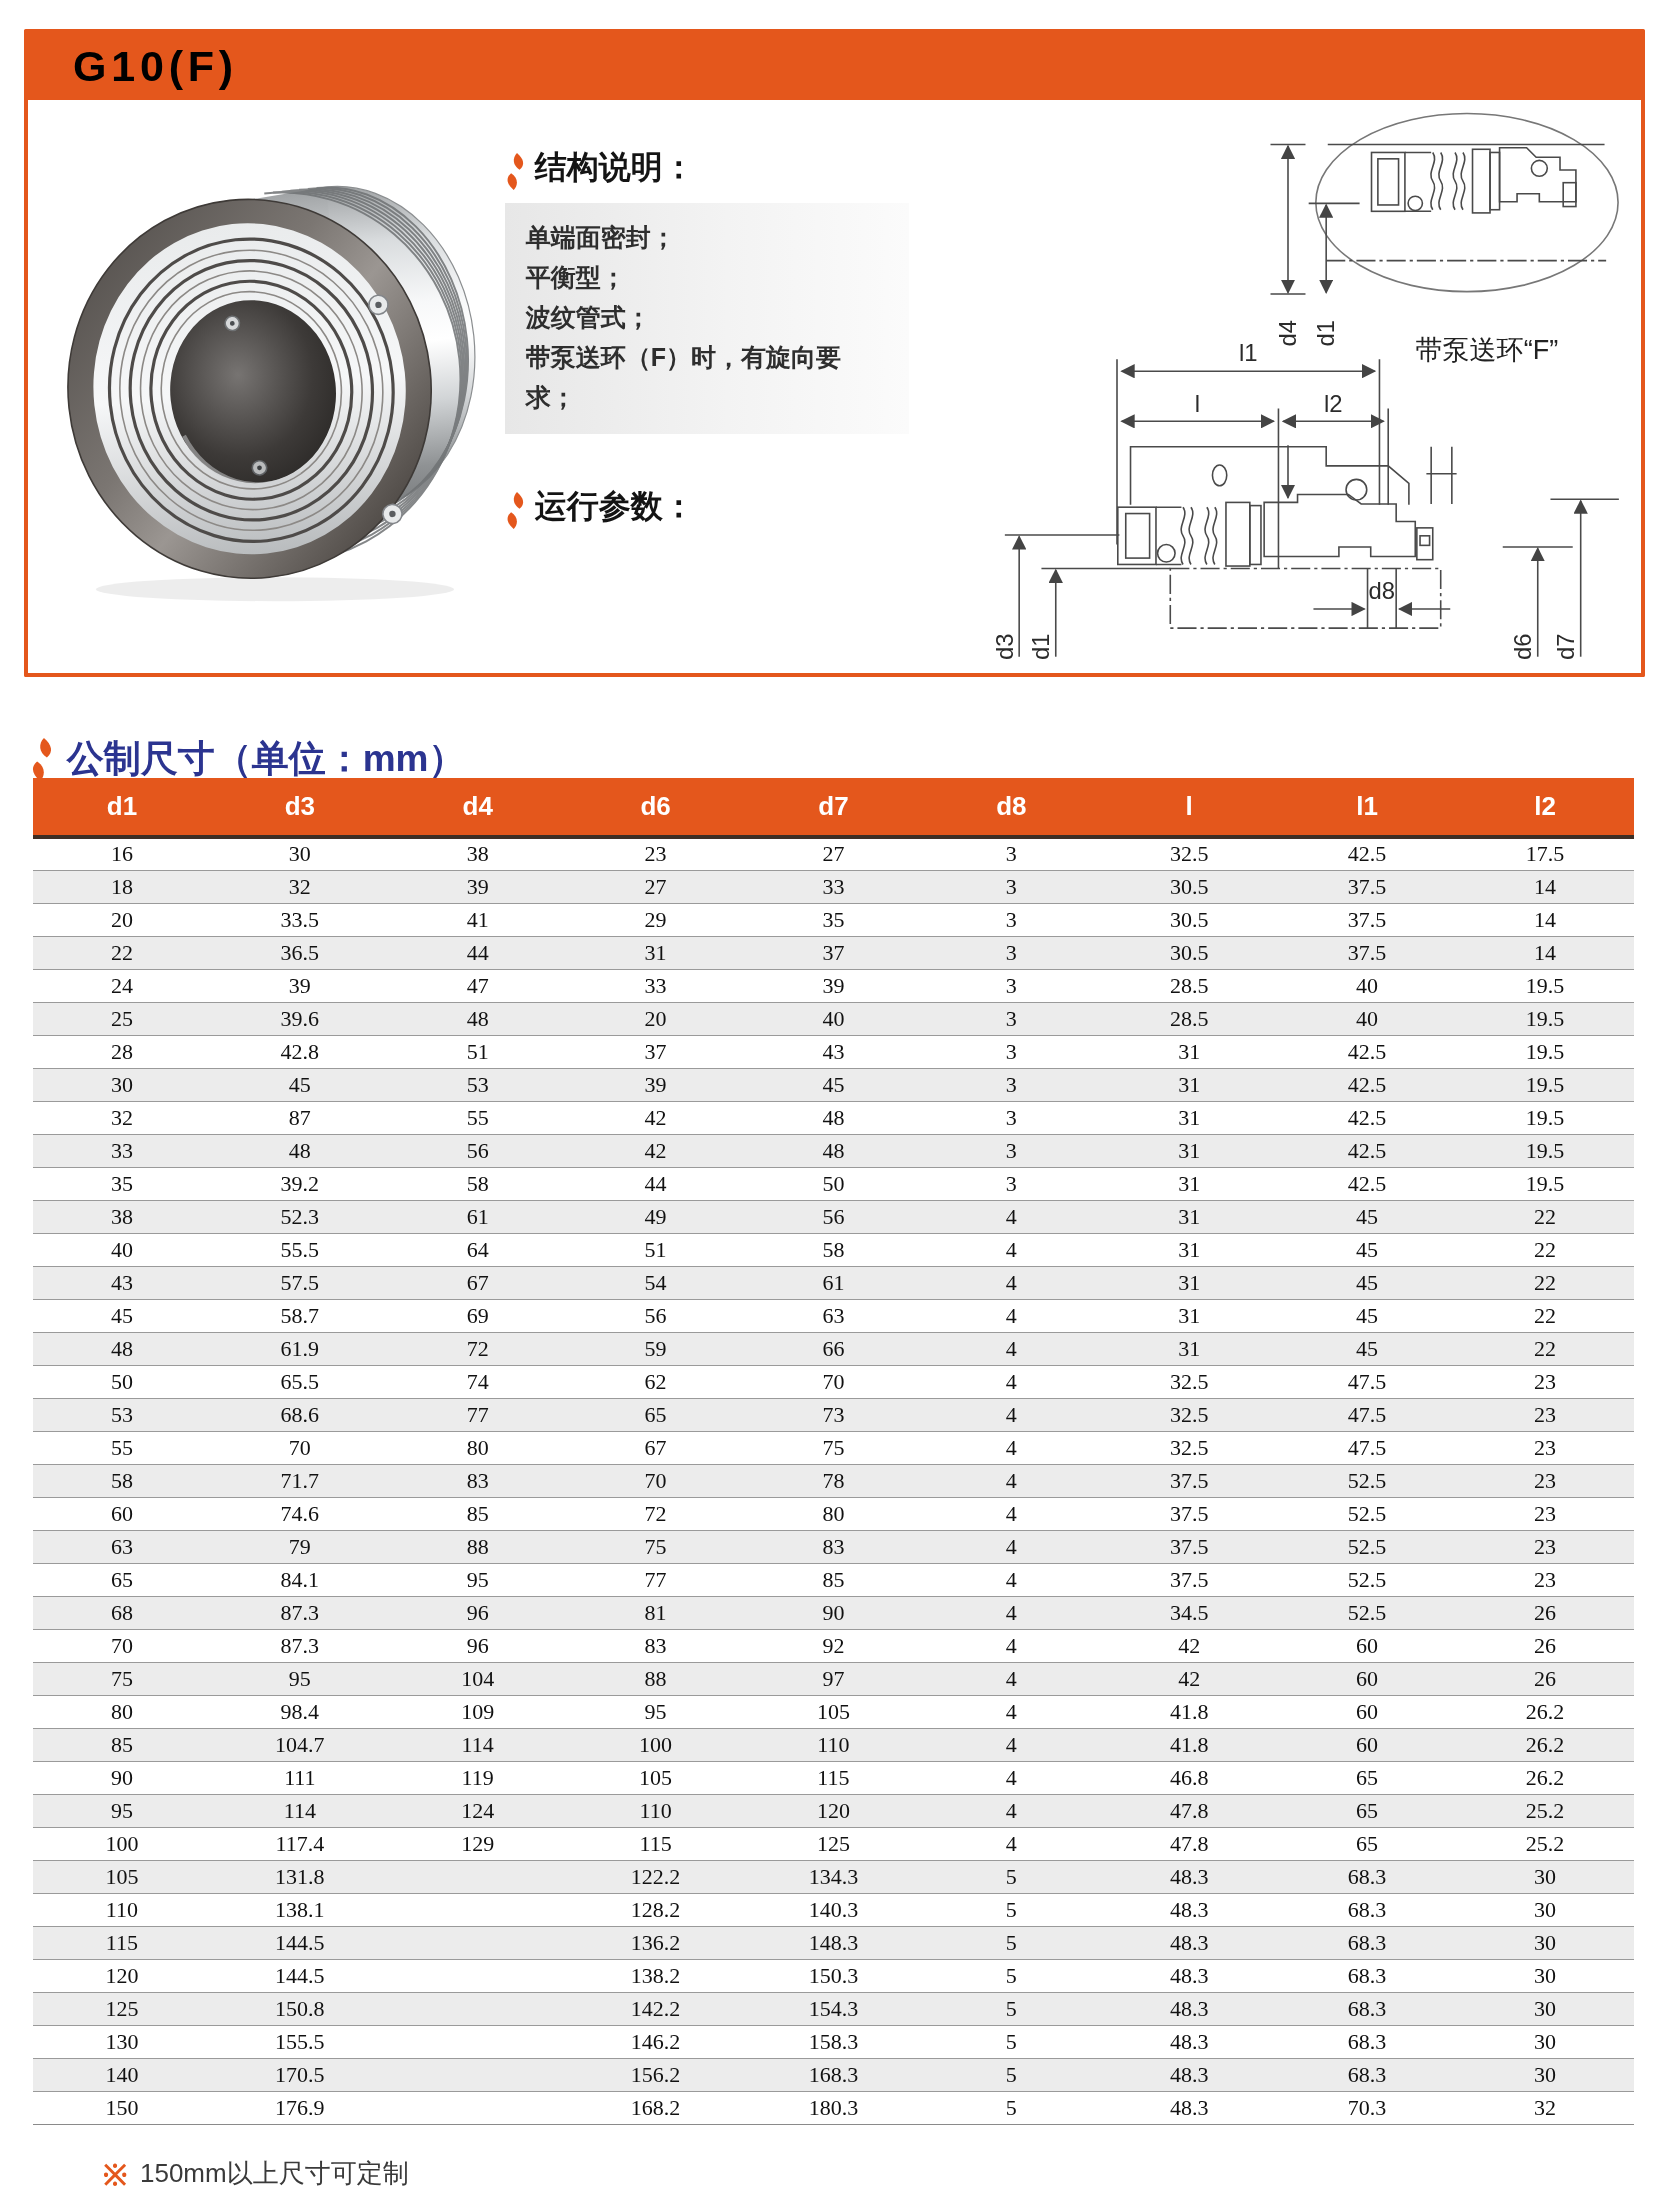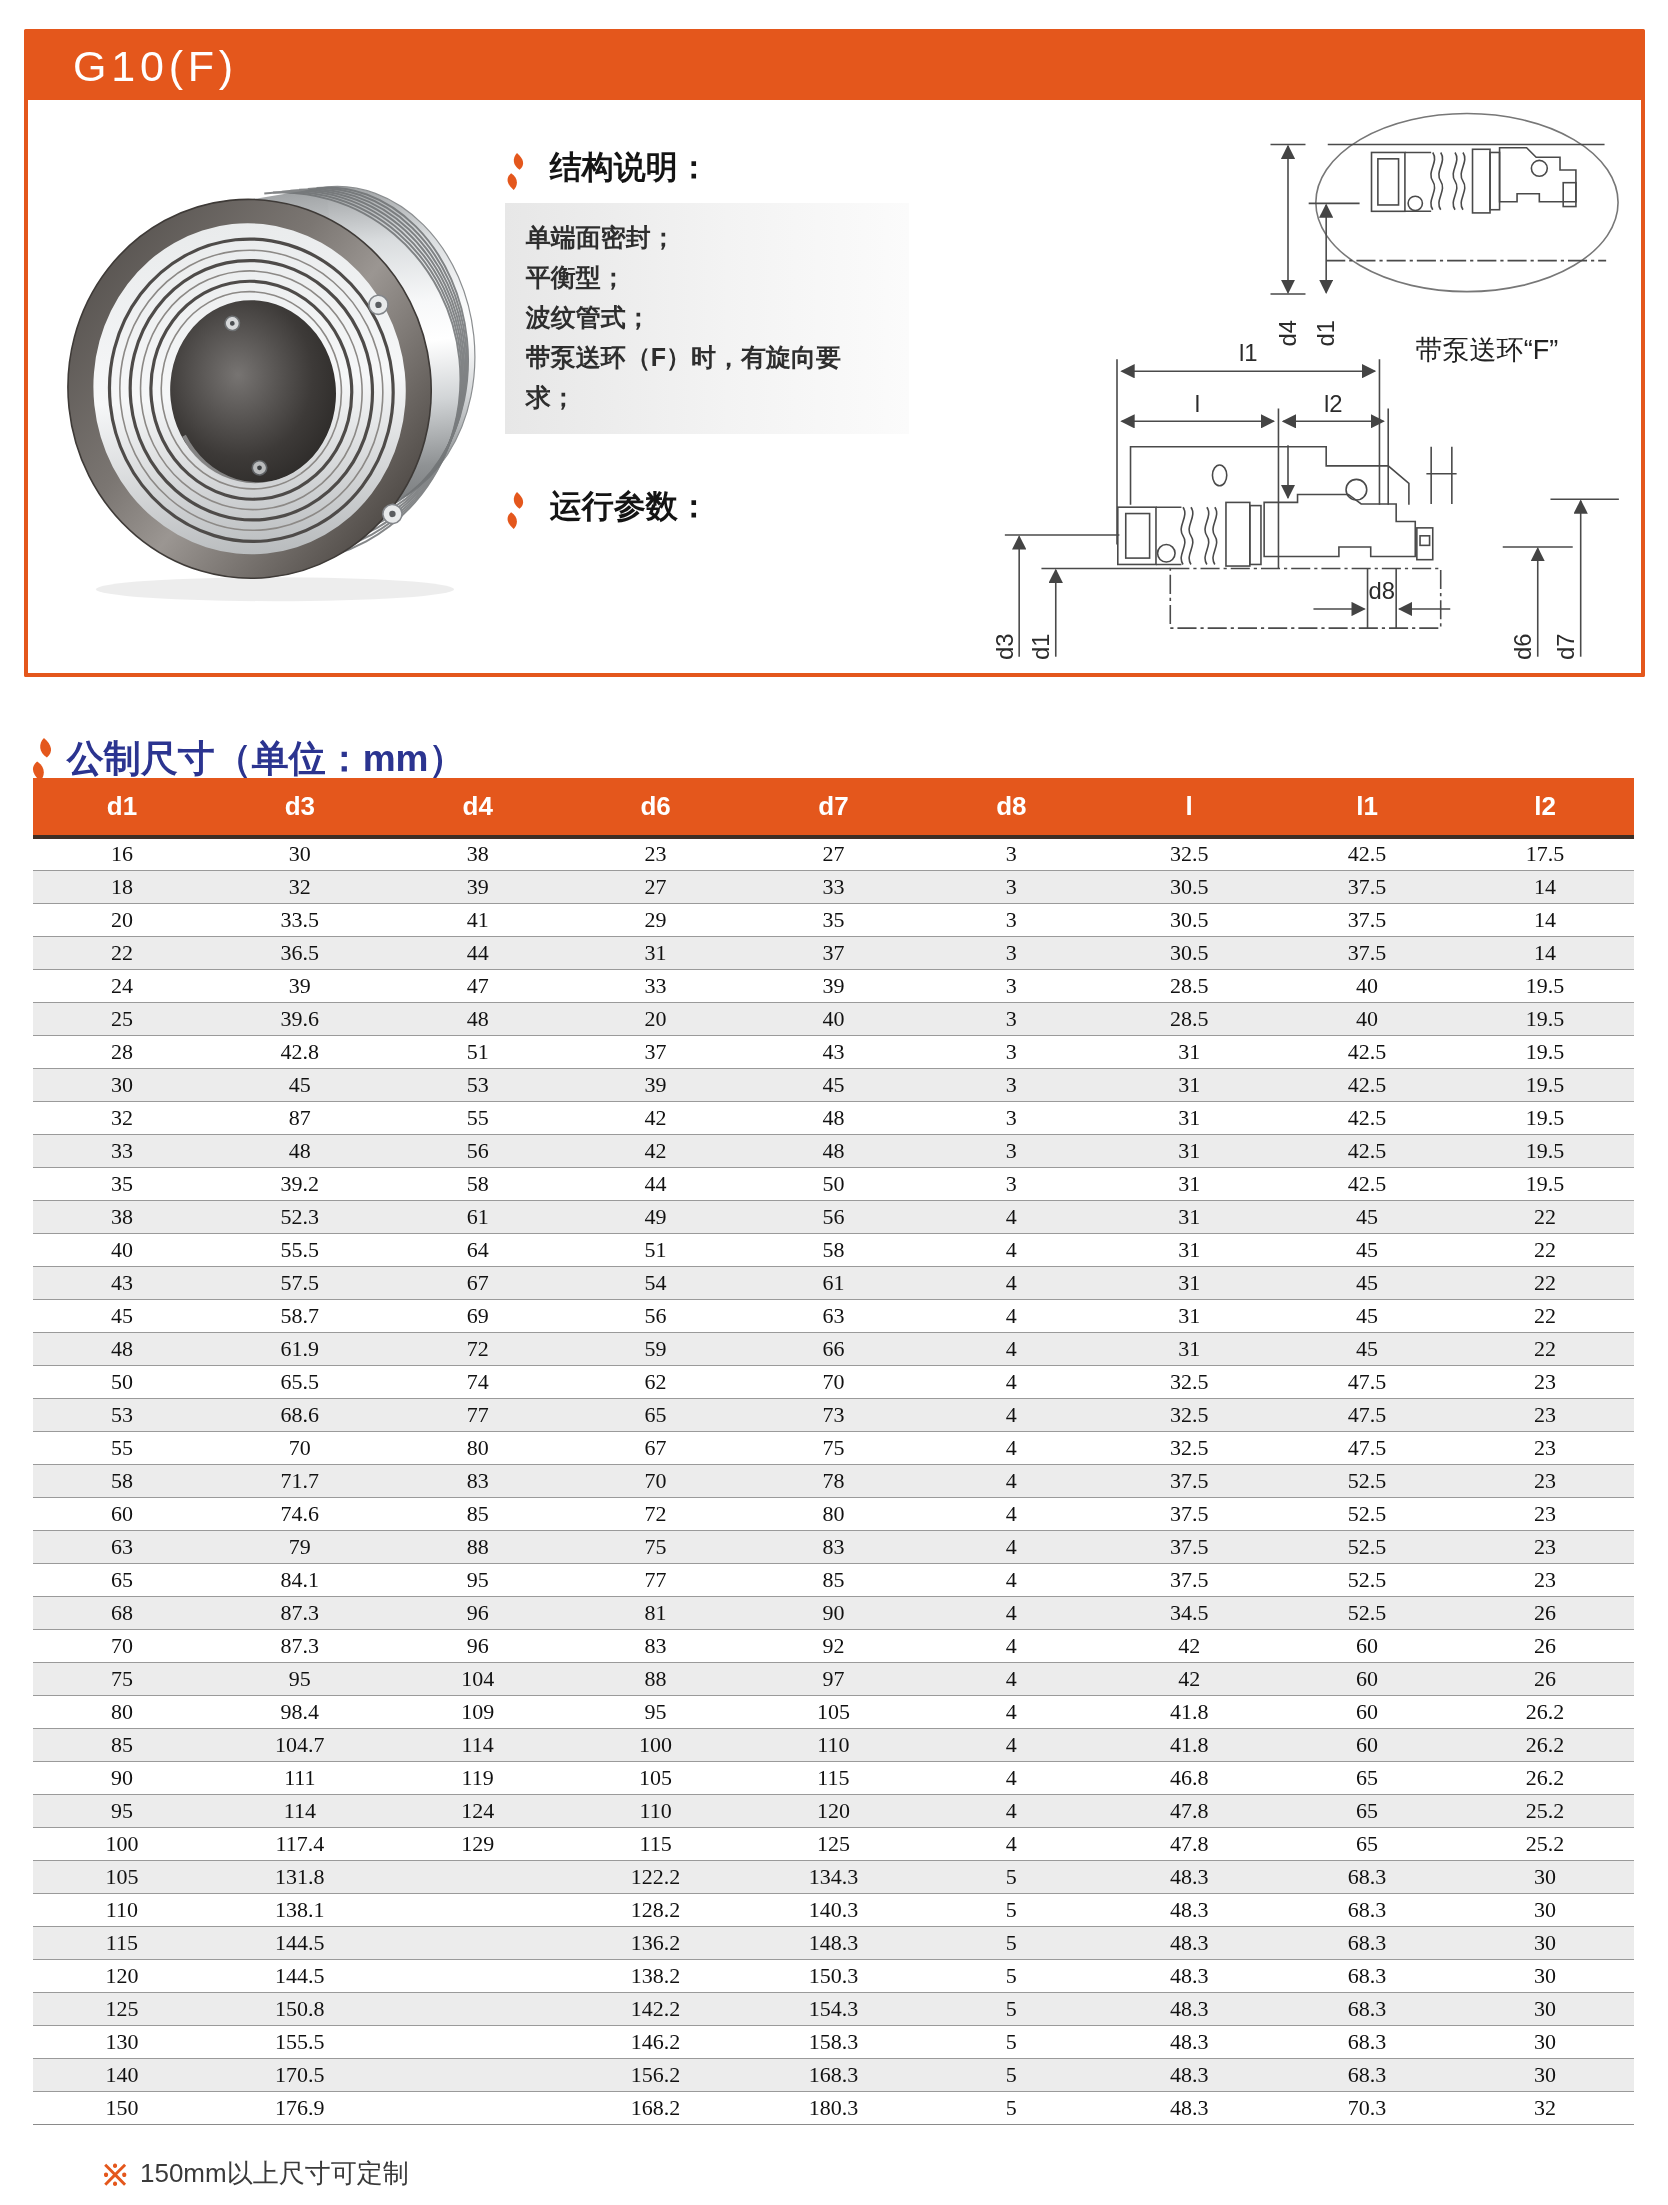--- a/index.html
+++ b/index.html
@@ -17,26 +17,26 @@
   
   .top-box{
     position:absolute;left:24px;top:29px;width:1621px;height:648px;
     border:4px solid var(--accent);border-radius:1.6px;background:#fff;
   }
   .top-box-header{
     height:67px;background:var(--accent);display:flex;align-items:center;
     padding-left:45px;
   }
   .product-code{
-    color:#ffffff;font-size:43px;font-weight:400;letter-spacing:4.8px;
+    color:#000000;font-size:43px;font-weight:700;letter-spacing:4.8px;
   }
   .top-box-content{display:flex;height:573px;}
   .photo-wrap{width:477px;display:flex;align-items:center;justify-content:center;}
   .mid-col{width:434px;padding-top:46px;}
-  .sec-head{display:flex;align-items:flex-end;gap:24px;}
+  .sec-head{display:flex;align-items:flex-end;gap:9px;}
   .sec-title{font-size:32px;font-weight:bold;color:#141414;}
   .gray-block{
     width:404px;margin-top:12.7px;
     background:linear-gradient(90deg,#e7e7e7 0%,#f3f3f3 55%,#fbfbfb 100%);
     padding:14.3px 20.7px 17.5px 20.7px;
     font-size:25px;line-height:1.6;color:#2e2e2e;
   }
   .section-params{margin-top:51px;}
   .draw-wrap{flex:1;position:relative;}
   .draw-wrap svg{position:absolute;right:11px;top:3.2px;}

